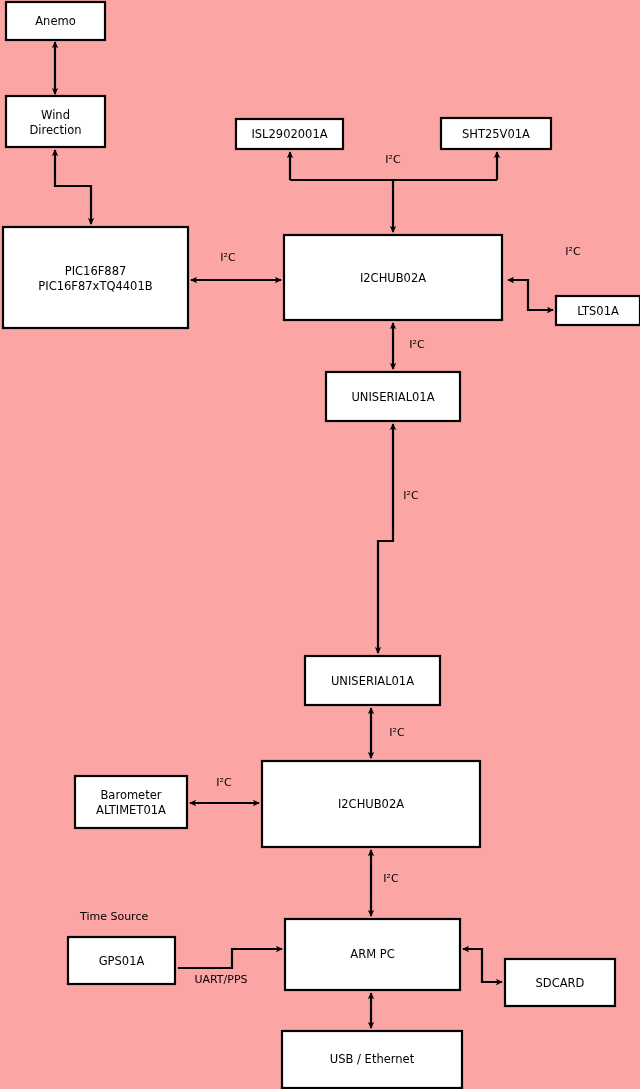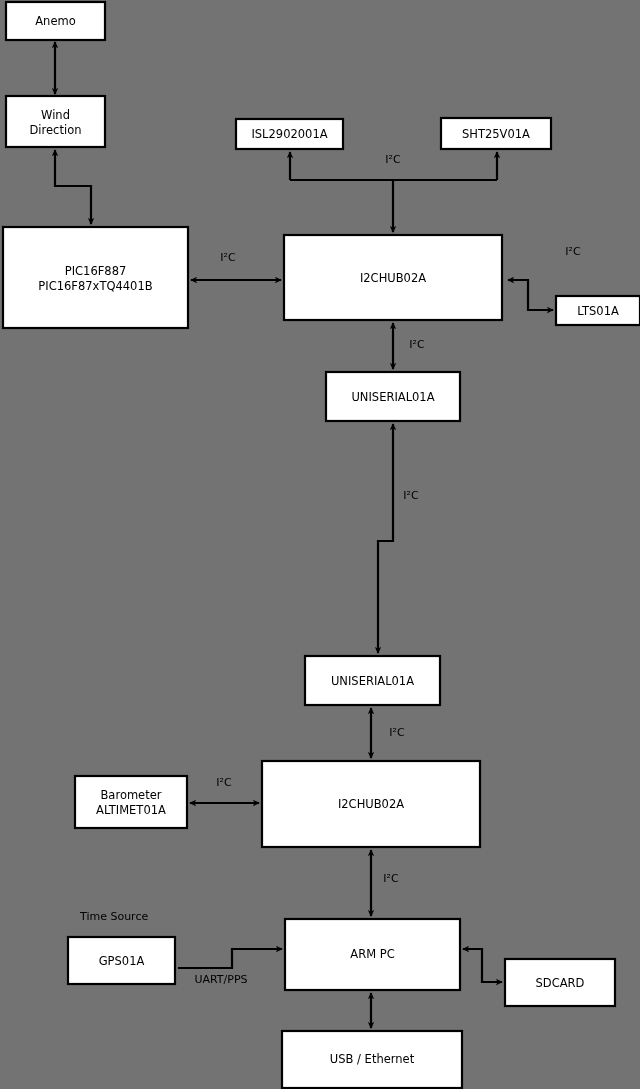--- a/index.html
+++ b/index.html
@@ -7,21 +7,21 @@
     padding: 0;
     background: #ffffff;
   }
   body {
     font-family: "DejaVu Sans", "Liberation Sans", sans-serif;
   }
   #diagram-root {
     position: relative;
     width: 640px;
     height: 1089px;
-    background: #737373;
+    background: #fca5a5;
     overflow: hidden;
   }
   svg.diagram {
     display: block;
     width: 640px;
     height: 1089px;
   }
   .node-box {
     fill: #ffffff;
     stroke: #000000;

